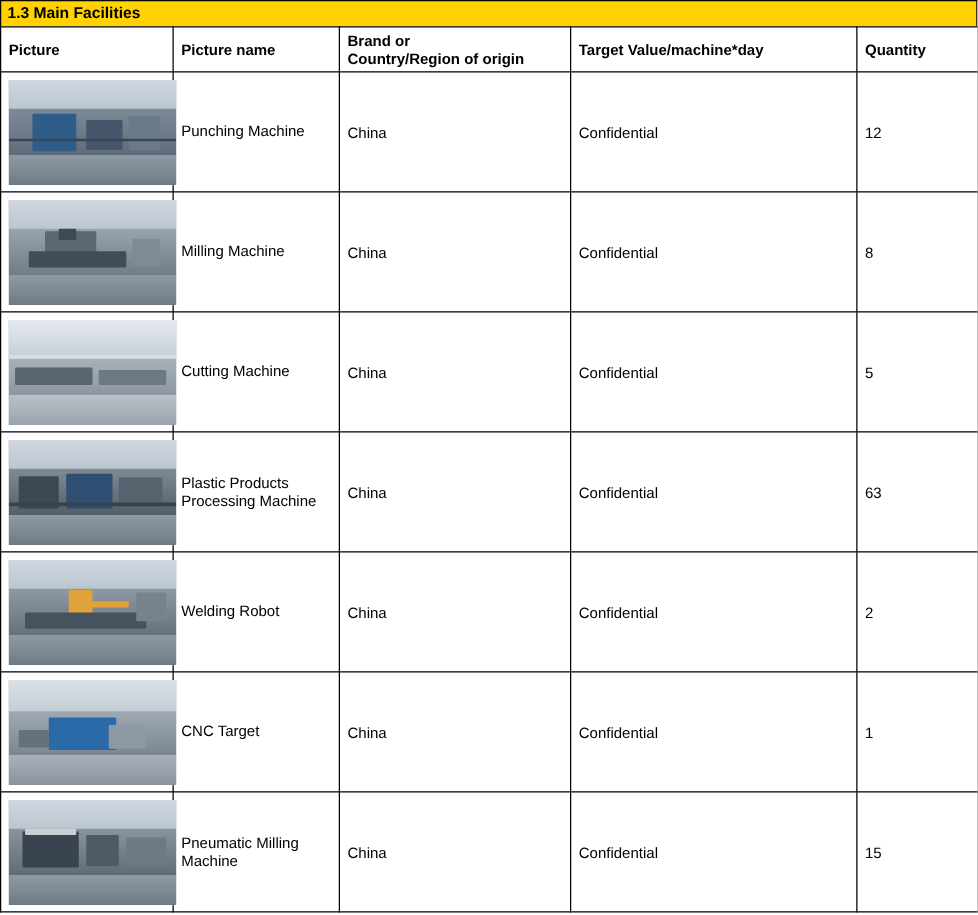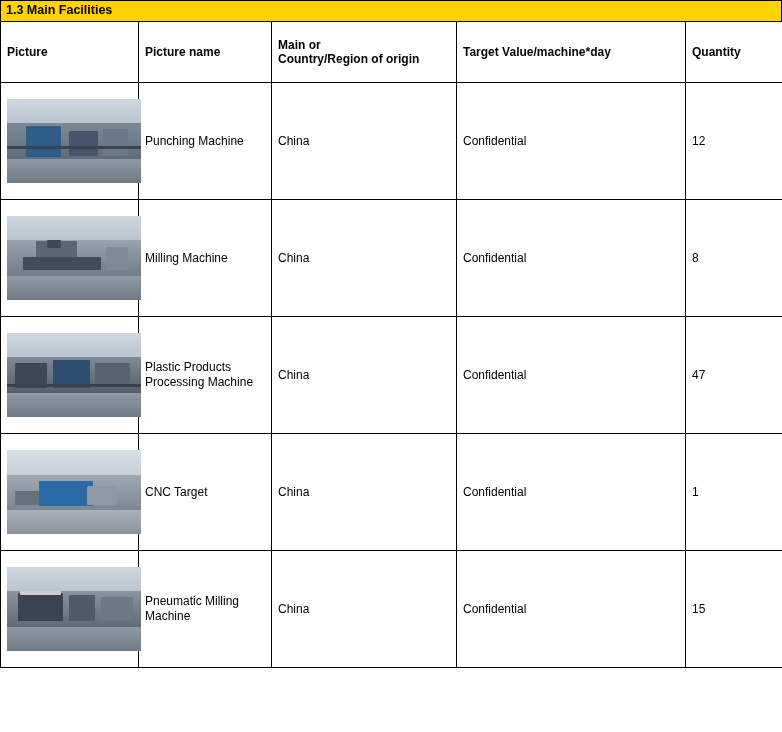--- a/index.html
+++ b/index.html
@@ -37,21 +37,21 @@
   table.facilities {
     border-collapse: collapse;
     width: 782px;
     table-layout: fixed;
   }
   table.facilities th,
   table.facilities td {
     border: 1px solid #000000;
     box-sizing: border-box;
     vertical-align: middle;
-    padding: 16px 6px;
+    padding: 3px 6px;
     font-size: 12px;
     font-weight: normal;
     text-align: left;
   }
   table.facilities th {
     font-weight: bold;
     height: 36px;
     vertical-align: middle;
     line-height: 14px;
   }
@@ -152,21 +152,21 @@
       <col class="c-name">
       <col class="c-brand">
       <col class="c-target">
       <col class="c-qty">
     </colgroup>
     <thead>
       <tr>
         <th>Picture</th>
         <th>Picture name</th>
         <th>
-          <span>Main or</span><br>
+          <span>Brand or</span><br>
           <span>Country/Region of origin</span>
         </th>
         <th>Target Value/machine*day</th>
         <th>Quantity</th>
       </tr>
     </thead>
     <tbody>
 
       <tr class="row-tall">
         <td class="pic-cell">
@@ -199,40 +199,75 @@
               </div>
               <div class="floor"></div>
           </div>
         </td>
         <td class="cell-wrap">Milling Machine</td>
         <td>China</td>
         <td>Confidential</td>
         <td>8</td>
       </tr>
 
+      <tr class="row-tall">
+        <td class="pic-cell">
+          <div class="photo ph-cut">
+            <div class="sky"></div>
+              <div class="mid">
+                <div class="m1"></div>
+                <div class="m2"></div>
+                <div class="m3"></div>
+              </div>
+              <div class="floor"></div>
+          </div>
+        </td>
+        <td class="cell-wrap">Cutting Machine</td>
+        <td>China</td>
+        <td>Confidential</td>
+        <td>5</td>
+      </tr>
 
       <tr class="row-tall">
         <td class="pic-cell">
           <div class="photo ph-plastic">
             <div class="sky"></div>
               <div class="mid">
                 <div class="m1"></div>
                 <div class="m2"></div>
                 <div class="m3"></div>
                 <div class="m4"></div>
               </div>
               <div class="floor"></div>
           </div>
         </td>
         <td class="cell-wrap">Plastic Products Processing Machine</td>
         <td>China</td>
         <td>Confidential</td>
-        <td>47</td>
-      </tr>
-
+        <td>63</td>
+      </tr>
+
+      <tr class="row-tall">
+        <td class="pic-cell">
+          <div class="photo ph-weld">
+            <div class="sky"></div>
+              <div class="mid">
+                <div class="m1"></div>
+                <div class="m2"></div>
+                <div class="m3"></div>
+                <div class="m4"></div>
+              </div>
+              <div class="floor"></div>
+          </div>
+        </td>
+        <td class="cell-wrap">Welding Robot</td>
+        <td>China</td>
+        <td>Confidential</td>
+        <td>2</td>
+      </tr>
 
       <tr class="row-tall">
         <td class="pic-cell">
           <div class="photo ph-cnc">
             <div class="sky"></div>
               <div class="mid">
                 <div class="m1"></div>
                 <div class="m2"></div>
                 <div class="m3"></div>
               </div>

